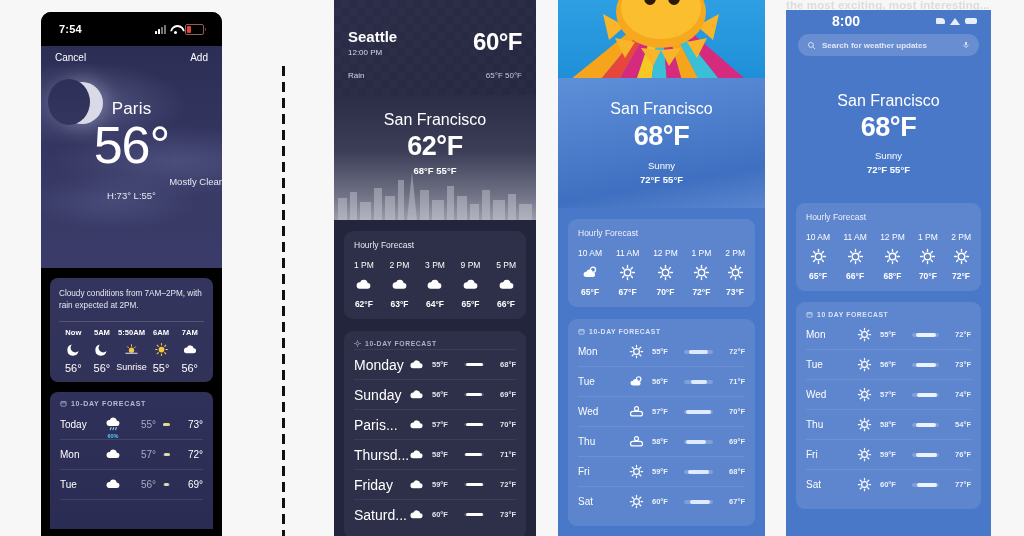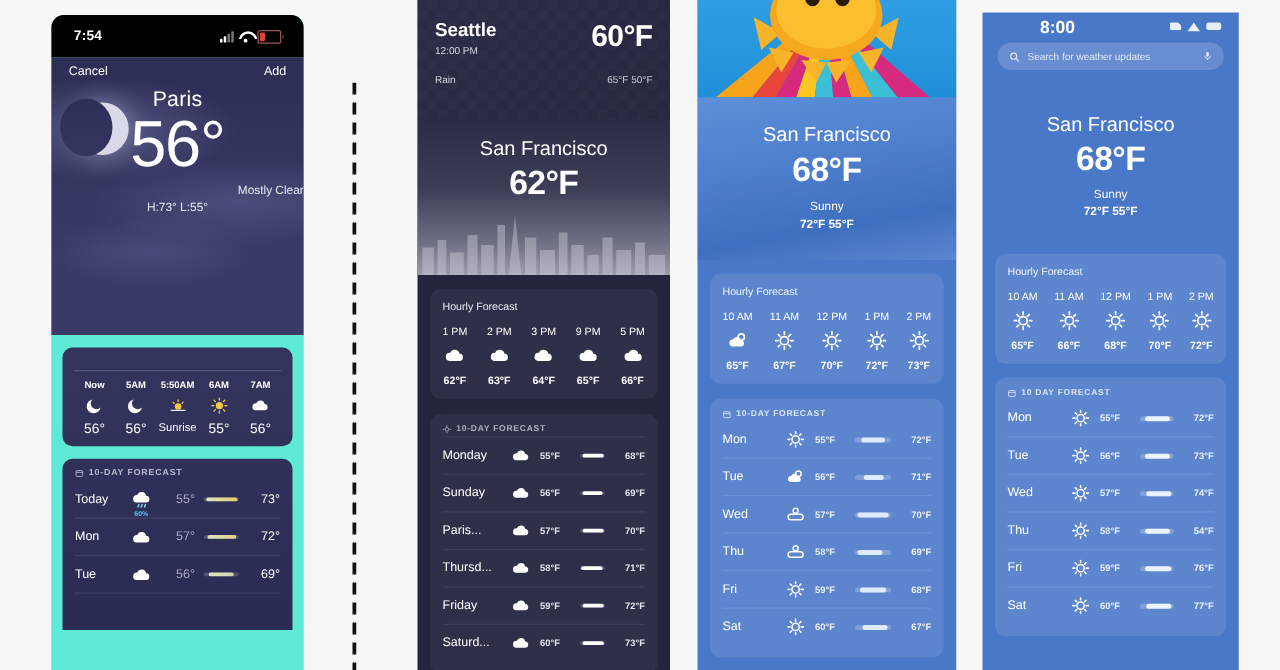--- a/index.html
+++ b/index.html
@@ -7,21 +7,21 @@
     width:1024px;height:536px;background:#f7f7f7;
     font-family:"Liberation Sans","DejaVu Sans",sans-serif;
     overflow:hidden;position:relative;
   }
   .canvas{position:absolute;inset:0;}
 
   
   .phone{position:absolute;overflow:hidden;}
 
   
-  #phone1{left:41px;top:12px;width:202px;height:524px;border-radius:10px 10px 0 0;background:#5eead4;}
+  #phone1{left:41px;top:12px;width:181px;height:524px;border-radius:10px 10px 0 0;background:#000000;}
   #phone1 .statusbar{height:34px;background:#000;display:flex;align-items:center;
       justify-content:space-between;padding:0 18px;box-sizing:border-box;color:#fff;}
   #phone1 .statusbar .clock{font-size:11px;font-weight:700;letter-spacing:.2px;}
   #phone1 .statusbar .sysicons{display:flex;align-items:center;gap:4px;}
   .bars{display:flex;align-items:flex-end;gap:1px;height:9px;}
   .bars i{display:block;width:2px;background:#fff;border-radius:.5px;}
   .bars i:nth-child(1){height:3px}.bars i:nth-child(2){height:5px}
   .bars i:nth-child(3){height:7px;background:#777}.bars i:nth-child(4){height:9px;background:#777}
   .wifi{width:11px;height:9px;position:relative;}
   .wifi::before{content:"";position:absolute;left:0;top:0;width:11px;height:11px;
@@ -37,21 +37,21 @@
        radial-gradient(ellipse 180px 50px at 75% 52%, rgba(150,160,215,.22), transparent 70%),
        radial-gradient(ellipse 120px 40px at 40% 70%, rgba(140,150,205,.18), transparent 70%),
        linear-gradient(180deg,#2d2e55 0%,#33345e 35%,#393a66 70%,#3a3b68 100%);
      overflow:hidden;}
   #phone1 .moon{position:absolute;left:20px;top:36px;width:42px;height:42px;border-radius:50%;
      background:#d9d9e8;box-shadow:0 0 18px 4px rgba(210,210,235,.30);}
   #phone1 .moon::after{content:"";position:absolute;left:-13px;top:-3px;width:42px;height:46px;border-radius:50%;
      background:linear-gradient(180deg,#2e2f58,#35365f);}
   #phone1 .navrow{position:relative;display:flex;justify-content:space-between;
      padding:6px 14px 0;color:#fff;font-size:10px;z-index:3;}
-  #phone1 .city{position:relative;z-index:3;text-align:center;color:#fff;margin-top:7px;
+  #phone1 .city{position:relative;z-index:3;text-align:center;color:#fff;margin-top:36px;
      font-size:17px;font-weight:400;letter-spacing:.2px;}
   #phone1 .bigtemp{position:relative;z-index:3;text-align:center;color:#fff;
      font-size:52px;font-weight:200;line-height:.95;margin-top:2px;letter-spacing:-1px;}
   #phone1 .cond{position:relative;z-index:3;text-align:right;color:#e8e8f2;font-size:9.5px;margin-top:6px;}
   #phone1 .hl{position:relative;z-index:3;text-align:center;color:#e8e8f2;font-size:9.5px;margin-top:3px;}
 
   #phone1 .hourcard{background:linear-gradient(180deg,#34355e,#313258);margin:10px 9px 0;border-radius:8px;padding:10px 9px 8px;}
   #phone1 .summary{color:#e6e7f2;font-size:8.2px;line-height:1.5;}
   #phone1 .hsep{height:1px;background:rgba(255,255,255,.16);margin:8px 0 6px;}
   #phone1 .hours{display:flex;justify-content:space-between;}
@@ -75,21 +75,21 @@
        color:#52c8f0;font-size:5.5px;font-weight:700;white-space:nowrap;}
 
   
   #phone2{left:334px;top:0;width:202px;height:536px;background:#23253c;}
   #phone2 .topcard{position:relative;height:95px;
       background:linear-gradient(135deg,#2b2d48,#262841);overflow:hidden;}
   #phone2 .checker{position:absolute;inset:0;opacity:.5;
       background-image:linear-gradient(45deg,rgba(255,255,255,.035) 25%,transparent 25%,transparent 75%,rgba(255,255,255,.035) 75%),
                        linear-gradient(45deg,rgba(255,255,255,.035) 25%,transparent 25%,transparent 75%,rgba(255,255,255,.035) 75%);
       background-size:16px 16px;background-position:0 0,8px 8px;}
-  #phone2 .tc-in{position:relative;padding:16px 14px;color:#fff;}
+  #phone2 .tc-in{position:relative;padding:28px 14px;color:#fff;}
   #phone2 .tc-row{display:flex;justify-content:space-between;align-items:flex-start;}
   #phone2 .tc-city{font-size:15px;font-weight:700;}
   #phone2 .tc-time{font-size:8px;color:#d7d8e4;margin-top:3px;}
   #phone2 .tc-temp{font-size:24px;font-weight:700;letter-spacing:-.5px;}
   #phone2 .tc-row2{display:flex;justify-content:space-between;align-items:center;margin-top:14px;}
   #phone2 .tc-cond{font-size:8px;color:#d7d8e4;}
   #phone2 .tc-hl{font-size:8px;color:#c9cad8;}
 
   #phone2 .hero2{position:relative;height:125px;overflow:hidden;
      background:linear-gradient(180deg,#2b2d47 0%,#3c3e58 45%,#6f7184 80%,#9b9dab 100%);}
@@ -100,21 +100,21 @@
   #phone2 .h2-hl{position:relative;z-index:2;text-align:center;color:#fff;font-size:9.5px;margin-top:3px;font-weight:600;}
 
   #phone2 .card{background:#2d3048;margin:11px 10px 0;border-radius:9px;padding:9px 10px 10px;}
   #phone2 .card-t{color:#e9eaf3;font-size:8.5px;margin-bottom:10px;}
   #phone2 .hours{display:flex;justify-content:space-between;}
   #phone2 .hr{display:flex;flex-direction:column;align-items:center;gap:6px;}
   #phone2 .hr .t{color:#fff;font-size:8.5px;}
   #phone2 .hr .v{color:#fff;font-size:8.5px;font-weight:700;}
   #phone2 .dhdr{display:flex;align-items:center;gap:4px;color:#aeb0c4;font-size:6.8px;letter-spacing:.6px;font-weight:600;margin-bottom:2px;}
   #phone2 .drow{height:29px;border-top:1px solid rgba(255,255,255,.07);}
-  #phone2 .dname{color:#fff;font-size:10px;width:50px;}
+  #phone2 .dname{color:#fff;font-size:14px;width:50px;}
   #phone2 .dicon{width:24px;display:flex;justify-content:center;}
   #phone2 .dlo{color:#e2e3ee;font-size:7.5px;font-weight:700;width:26px;text-align:left;padding-left:4px;}
   #phone2 .dbar{flex:1;margin:0 6px;height:3.5px;border-radius:2px;background:rgba(255,255,255,.16);position:relative;}
   #phone2 .dbar span{position:absolute;top:0;bottom:0;background:#fff;border-radius:2px;}
   #phone2 .dhi{color:#e2e3ee;font-size:7.5px;font-weight:700;width:26px;text-align:right;}
 
   
   #phone3{left:558px;top:0;width:207px;height:536px;background:#4a78c8;}
   #phone3 .sunimg{height:78px;position:relative;overflow:hidden;background:#2a9fe0;}
   #phone3 .card{background:rgba(255,255,255,.10);margin:11px 10px 0;border-radius:9px;padding:9px 10px 10px;}
@@ -140,21 +140,21 @@
 
   
   #phone4{left:786px;top:10px;width:205px;height:526px;background:#4a78c8;}
   #phone4 .statusbar{height:22px;display:flex;align-items:center;justify-content:space-between;
      padding:0 14px;box-sizing:border-box;color:#fff;}
   #phone4 .statusbar .clock{font-size:14px;font-weight:600;padding-left:32px;}
   #phone4 .statusbar .sysicons{display:flex;align-items:center;gap:5px;}
   .sig4{width:9px;height:6px;background:#e9eefb;border-radius:1px 4px 1px 1px;}
   .wifi4{width:0;height:0;border-left:5px solid transparent;border-right:5px solid transparent;border-bottom:7px solid #e9eefb;}
   .batt4{width:12px;height:6px;background:#e9eefb;border-radius:2px;}
-  #phone4 .searchwrap{padding:2px 12px 0;}
+  #phone4 .searchwrap{padding:2px 12px 0;font-weight:bold;}
   #phone4 .searchbar{display:flex;align-items:center;gap:6px;background:rgba(255,255,255,.17);
      border-radius:14px;height:22px;padding:0 9px;}
   #phone4 .searchbar .ph{flex:1;color:#dfe7f8;font-size:8px;}
   #phone4 .hero4{position:relative;height:132px;overflow:hidden;margin-top:6px;}
   #phone4 .h4-city{position:relative;z-index:2;text-align:center;color:#fff;font-size:16px;font-weight:500;padding-top:30px;}
   #phone4 .h4-temp{position:relative;z-index:2;text-align:center;color:#fff;font-size:27px;font-weight:700;margin-top:2px;letter-spacing:-.5px;}
   #phone4 .h4-cond{position:relative;z-index:2;text-align:center;color:#fff;font-size:9.5px;margin-top:7px;}
   #phone4 .h4-hl{position:relative;z-index:2;text-align:center;color:#fff;font-size:9.5px;margin-top:3px;font-weight:600;}
   #phone4 .card{background:rgba(255,255,255,.11);margin:9px 10px 0;border-radius:9px;padding:9px 10px 10px;}
   #phone4 .card-t{color:#eef2fb;font-size:8.5px;margin-bottom:10px;}
@@ -179,20 +179,21 @@
   #divider{position:absolute;left:282px;top:66px;width:3px;height:470px;
      background-image:linear-gradient(#111 60%,transparent 60%);background-size:3px 16px;}
 
   .ico{display:block;}
 </style>
 </head>
 <body>
 
 <div class="canvas">
 
+  <div id="caption">the most exciting, most interesting...</div>
   <div id="divider"></div>
 
   <div class="phone" id="phone1">
     <div class="statusbar">
       <span class="clock">7:54</span>
       <span class="sysicons">
         <span class="bars">
             <i></i>
             <i></i>
             <i></i>
@@ -209,20 +210,21 @@
         <span>Cancel</span>
         <span>Add</span>
       </div>
       <div class="city">Paris</div>
       <div class="bigtemp">56°</div>
       <div class="cond">Mostly Clear</div>
       <div class="hl">H:73°  L:55°</div>
     </div>
 
     <div class="hourcard">
+      <div class="summary">Cloudy conditions from 7AM–2PM, with rain expected at 2PM.</div>
       <div class="hsep"></div>
       <div class="hours">
         <div class="hr">
           <span class="t">Now</span>
           <svg class="ico" width="15" height="15" viewBox="0 0 24 24">
               <path d="M20 14.5A9 9 0 1 1 9.5 4a7.2 7.2 0 0 0 10.5 10.5z" fill="#ffffff"></path>
             </svg>
           <span class="v">56°</span>
         </div>
         <div class="hr">
@@ -352,20 +354,21 @@
           <rect x="123" y="36" width="10" height="24"></rect>
             <rect x="136" y="44" width="9" height="16"></rect>
           <rect x="148" y="30" width="8" height="30"></rect>
             <rect x="159" y="40" width="12" height="20"></rect>
           <rect x="174" y="34" width="8" height="26"></rect>
             <rect x="185" y="44" width="13" height="16"></rect>
         </g>
       </svg>
       <div class="h2-city">San Francisco</div>
       <div class="h2-temp">62°F</div>
+      <div class="h2-hl">68°F 55°F</div>
     </div>
 
     <div class="card">
       <div class="card-t">Hourly Forecast</div>
       <div class="hours">
           <div class="hr">
             <span class="t">1 PM</span>
             <svg width="17" height="17" viewBox="0 0 24 24" class="ico">
               <path d="M6.5 18h11a4 4 0 0 0 .4-8 5.6 5.6 0 0 0-10.7-1.1A3.6 3.6 0 0 0 6.5 18z" fill="#ffffff"></path>
             </svg>

